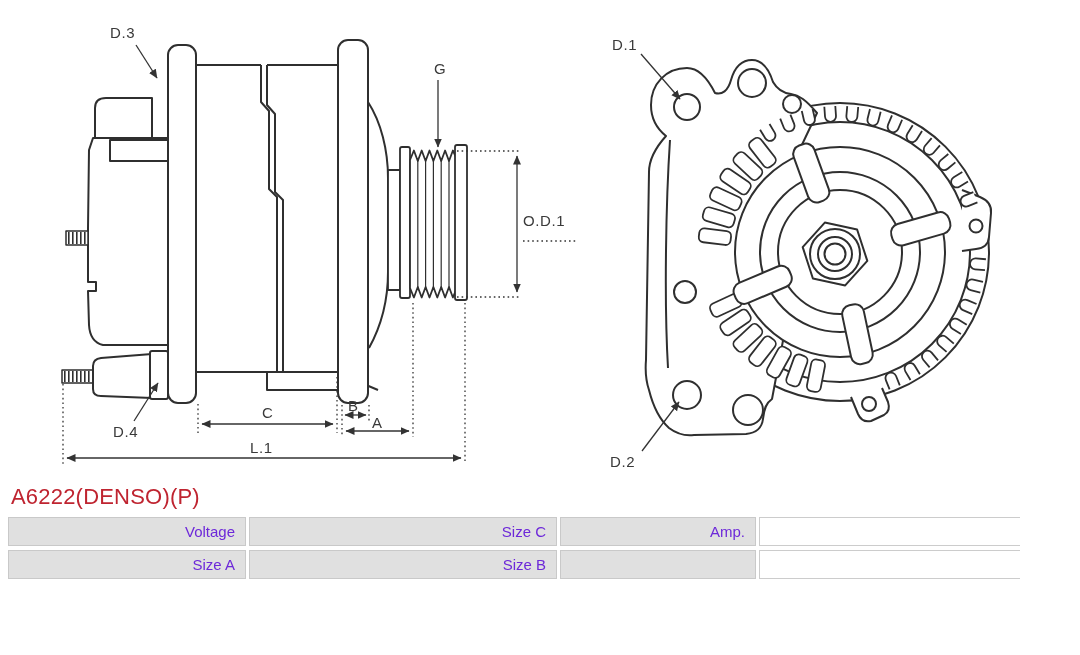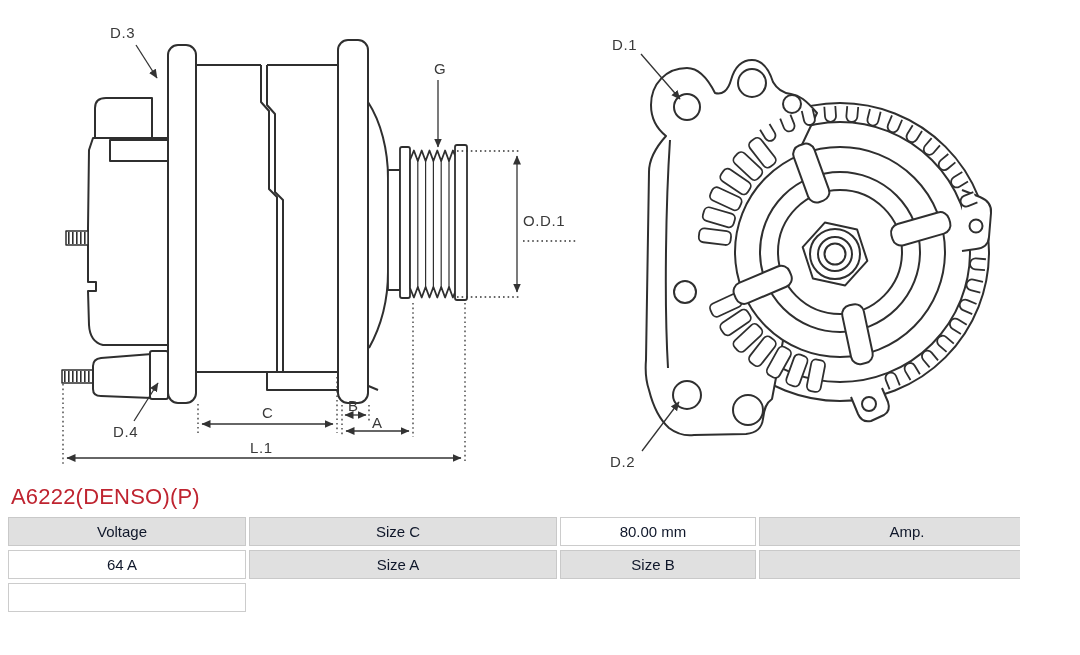--- a/index.html
+++ b/index.html
@@ -4,21 +4,21 @@
 <style>
   html,body{margin:0;padding:0;background:#fff;}
   #page{position:relative;width:1020px;height:655px;background:#fff;overflow:hidden;
         font-family:"Liberation Sans",sans-serif;}
   svg text{font-family:"Liberation Sans",sans-serif;font-size:15px;fill:#3a3a3a;letter-spacing:0.6px;}
   .part-number{position:absolute;left:11px;top:484px;font-size:22px;color:#bf2430;letter-spacing:0.2px;}
   .spec-table{position:absolute;left:8px;top:517px;display:grid;
               grid-template-columns:238px 308px 196px 306px;
               grid-auto-rows:29px;column-gap:3px;row-gap:4px;}
   .cell{box-sizing:border-box;border:1px solid #cccccc;background:#ffffff;
-        font-size:15px;line-height:27px;text-align:center;padding-right:10px;color:#0f172a;
+        font-size:15px;line-height:27px;text-align:right;padding-right:10px;color:#6d28d9;
         overflow:hidden;white-space:nowrap;}
   .cell.lbl{background:#e0e0e0;border-color:#c9c9c9;}
 </style>
 </head>
 <body>
 
 <div id="page">
 
   <svg width="1080" height="478" viewBox="0 0 1080 478" style="position:absolute;left:0;top:0;">
     <defs>
@@ -221,21 +221,20 @@
       <text x="612" y="50">D.1</text>
       <text x="610" y="467">D.2</text>
     </g>
   </svg>
 
   <div class="part-number">A6222(DENSO)(P)</div>
 
   <div class="spec-table">
     <div class="cell lbl">Voltage</div>
     <div class="cell lbl">Size C</div>
-    <div class="cell">80.00 mm</div>
 
     <div class="cell lbl">Amp.</div>
     <div class="cell">64 A</div>
 
     <div class="cell lbl">Size A</div>
 
     <div class="cell lbl">Size B</div>
     <div class="cell lbl"></div>
     <div class="cell"></div>
   </div>

